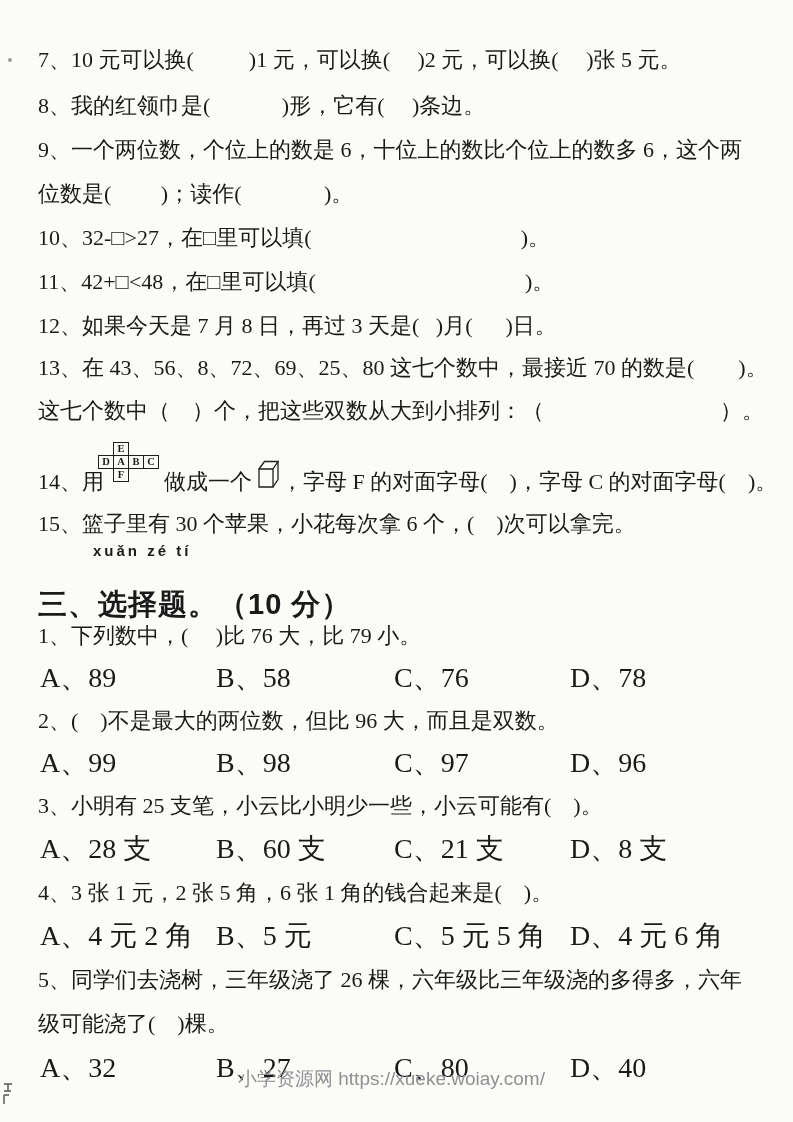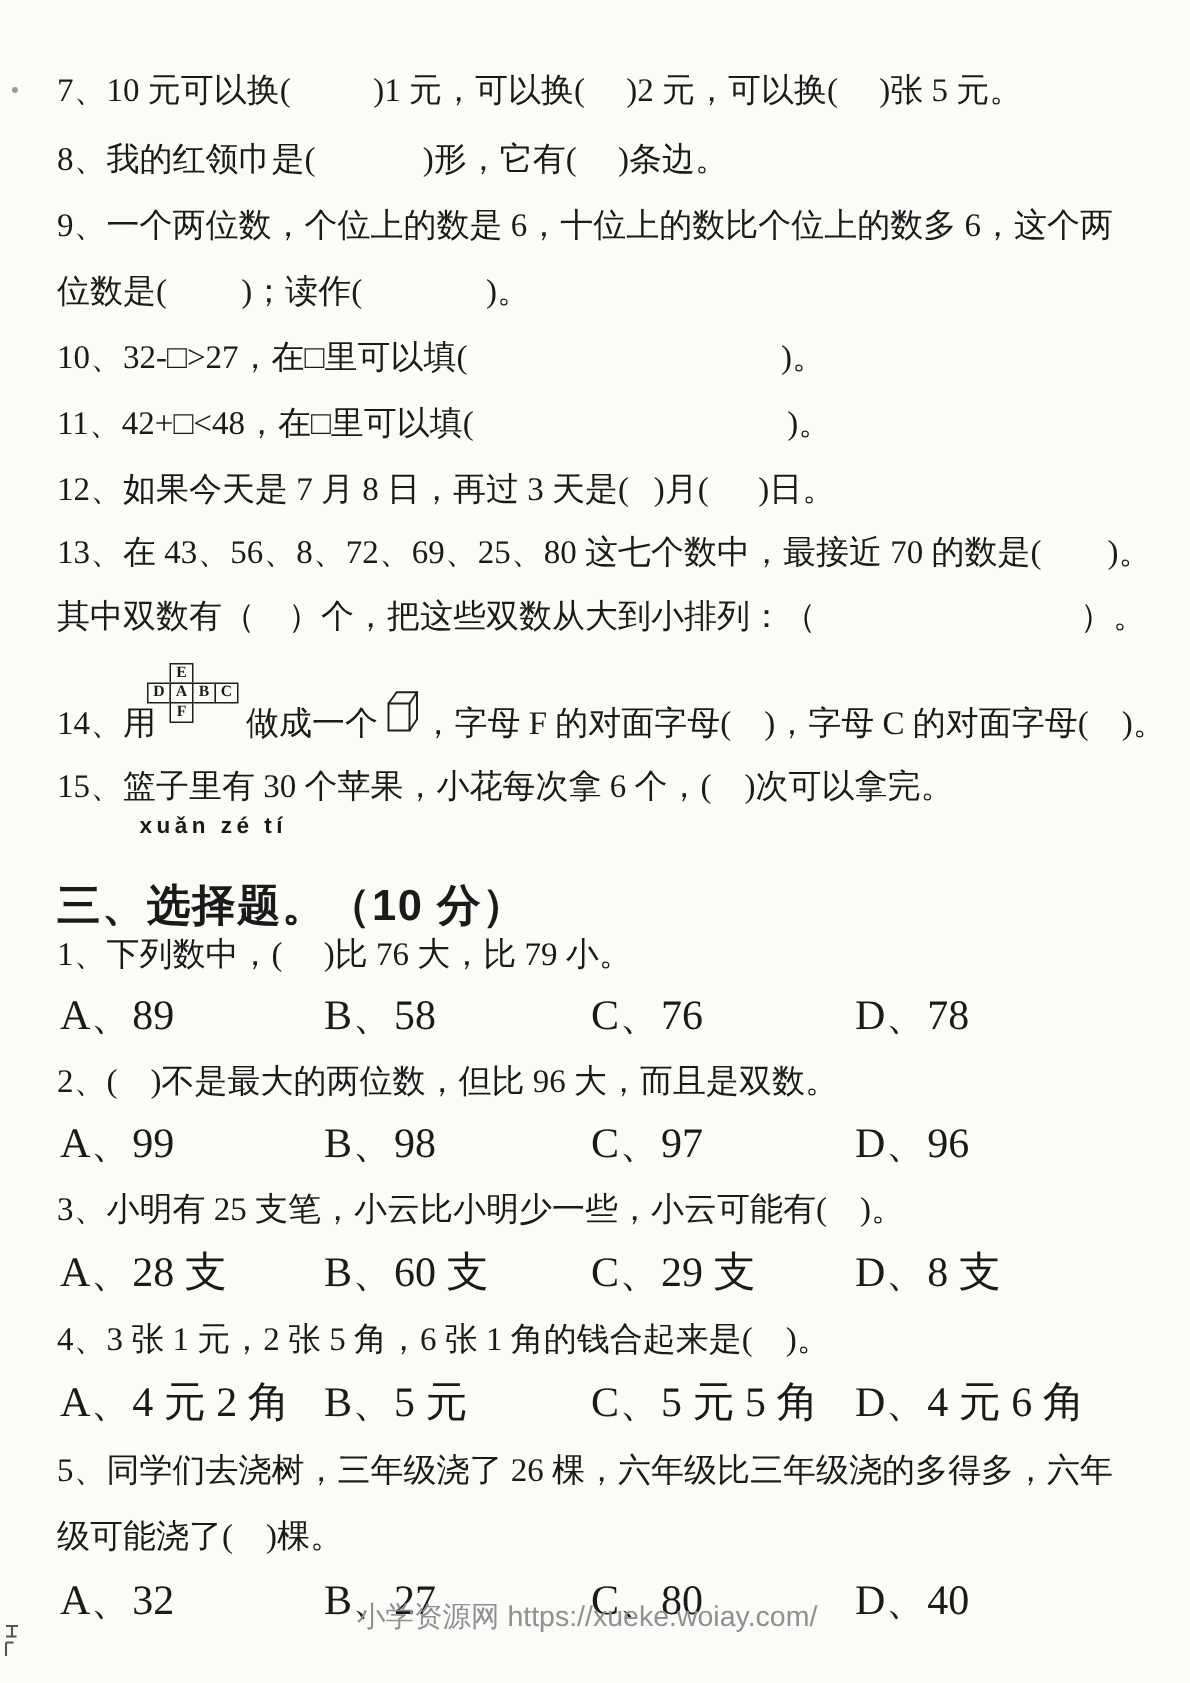--- a/index.html
+++ b/index.html
@@ -87,21 +87,21 @@
 <div class="page">
 
   <div class="line" style="top:44px">7、10 元可以换(          )1 元，可以换(     )2 元，可以换(     )张 5 元。</div>
   <div class="line" style="top:90px">8、我的红领巾是(             )形，它有(     )条边。</div>
   <div class="line" style="top:134px">9、一个两位数，个位上的数是 6，十位上的数比个位上的数多 6，这个两</div>
   <div class="line" style="top:178px">位数是(         )；读作(               )。</div>
   <div class="line" style="top:222px">10、32-□&gt;27，在□里可以填(                                      )。</div>
   <div class="line" style="top:266px">11、42+□&lt;48，在□里可以填(                                      )。</div>
   <div class="line" style="top:310px">12、如果今天是 7 月 8 日，再过 3 天是(   )月(      )日。</div>
   <div class="line" style="top:352px">13、在 43、56、8、72、69、25、80 这七个数中，最接近 70 的数是(        )。</div>
-  <div class="line" style="top:395px">其中双数有（    ）个，把这些双数从大到小排列：（                                ）。</div>
+  <div class="line" style="top:395px">这七个数中（    ）个，把这些双数从大到小排列：（                                ）。</div>
 
   <div>
     <div class="line" style="top:466px">14、用</div>
     <div class="net">
       <span class="cell" style="left:15px;top:0">E</span>
       <span class="cell" style="left:0;top:13px">D</span>
       <span class="cell" style="left:15px;top:13px">A</span>
       <span class="cell" style="left:30px;top:13px">B</span>
       <span class="cell" style="left:45px;top:13px">C</span>
       <span class="cell" style="left:15px;top:26px">F</span>
@@ -133,21 +133,21 @@
     <span>A、99</span>
     <span>B、98</span>
     <span>C、97</span>
     <span>D、96</span>
   </div>
 
   <div class="line" style="top:790px">3、小明有 25 支笔，小云比小明少一些，小云可能有(    )。</div>
   <div class="opts" style="top:833px">
     <span>A、28 支</span>
     <span>B、60 支</span>
-    <span>C、29 支</span>
+    <span>C、21 支</span>
     <span>D、8 支</span>
   </div>
 
   <div class="line" style="top:877px">4、3 张 1 元，2 张 5 角，6 张 1 角的钱合起来是(    )。</div>
   <div class="opts" style="top:920px">
     <span>A、4 元 2 角</span>
     <span>B、5 元</span>
     <span>C、5 元 5 角</span>
     <span>D、4 元 6 角</span>
   </div>

